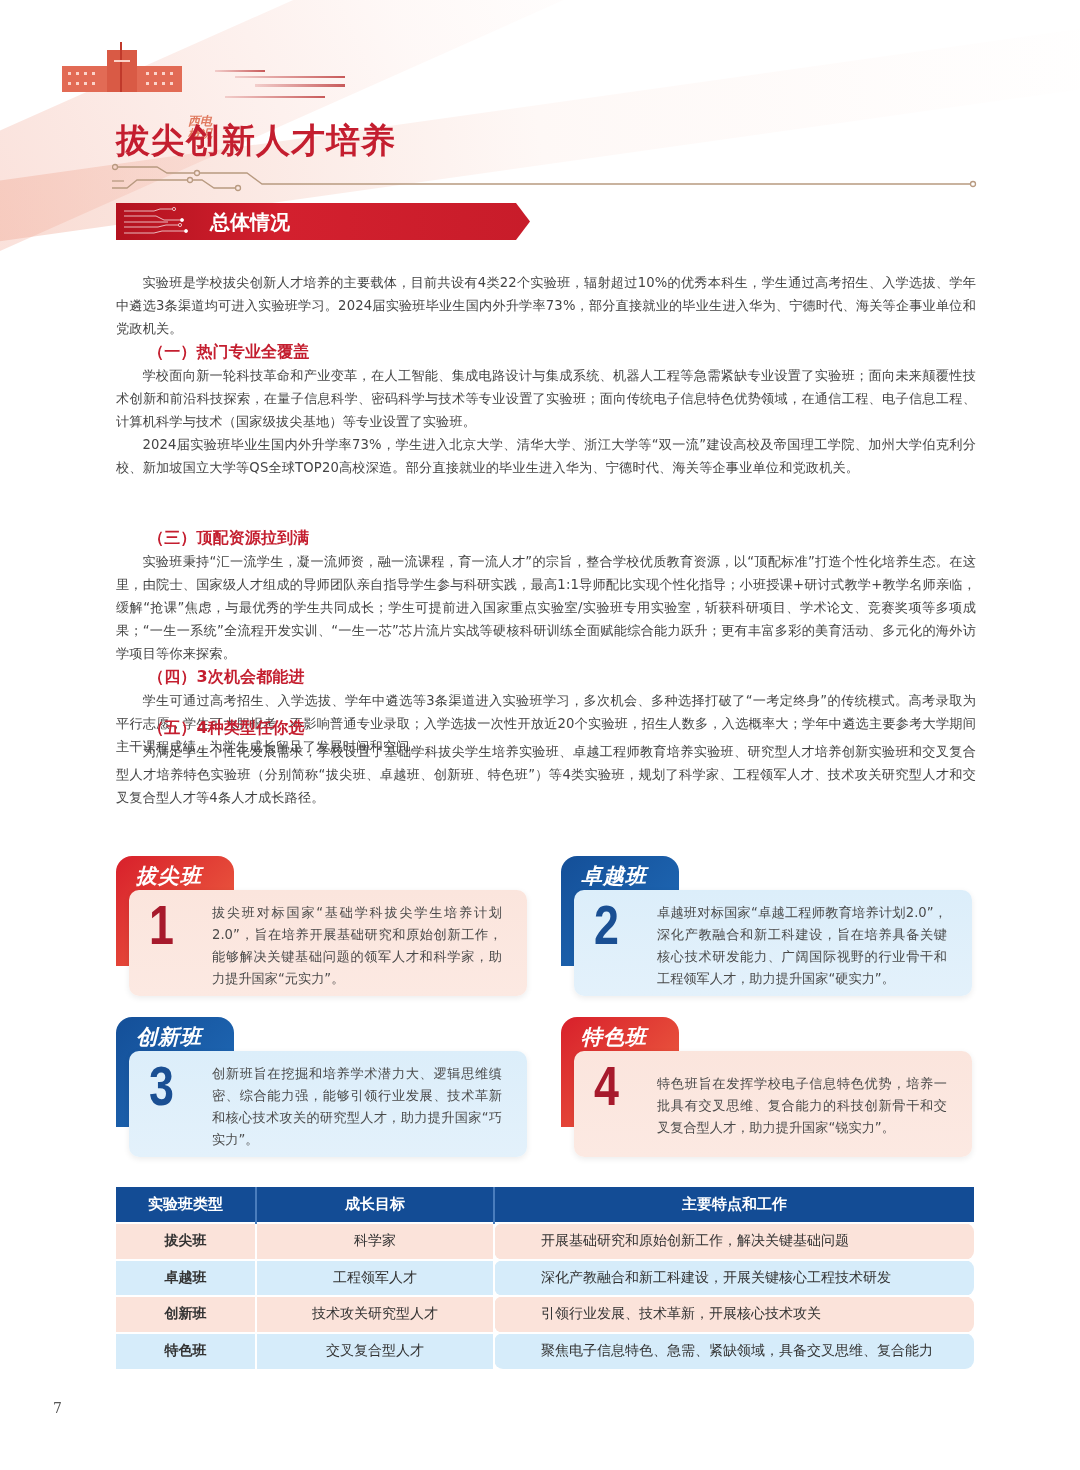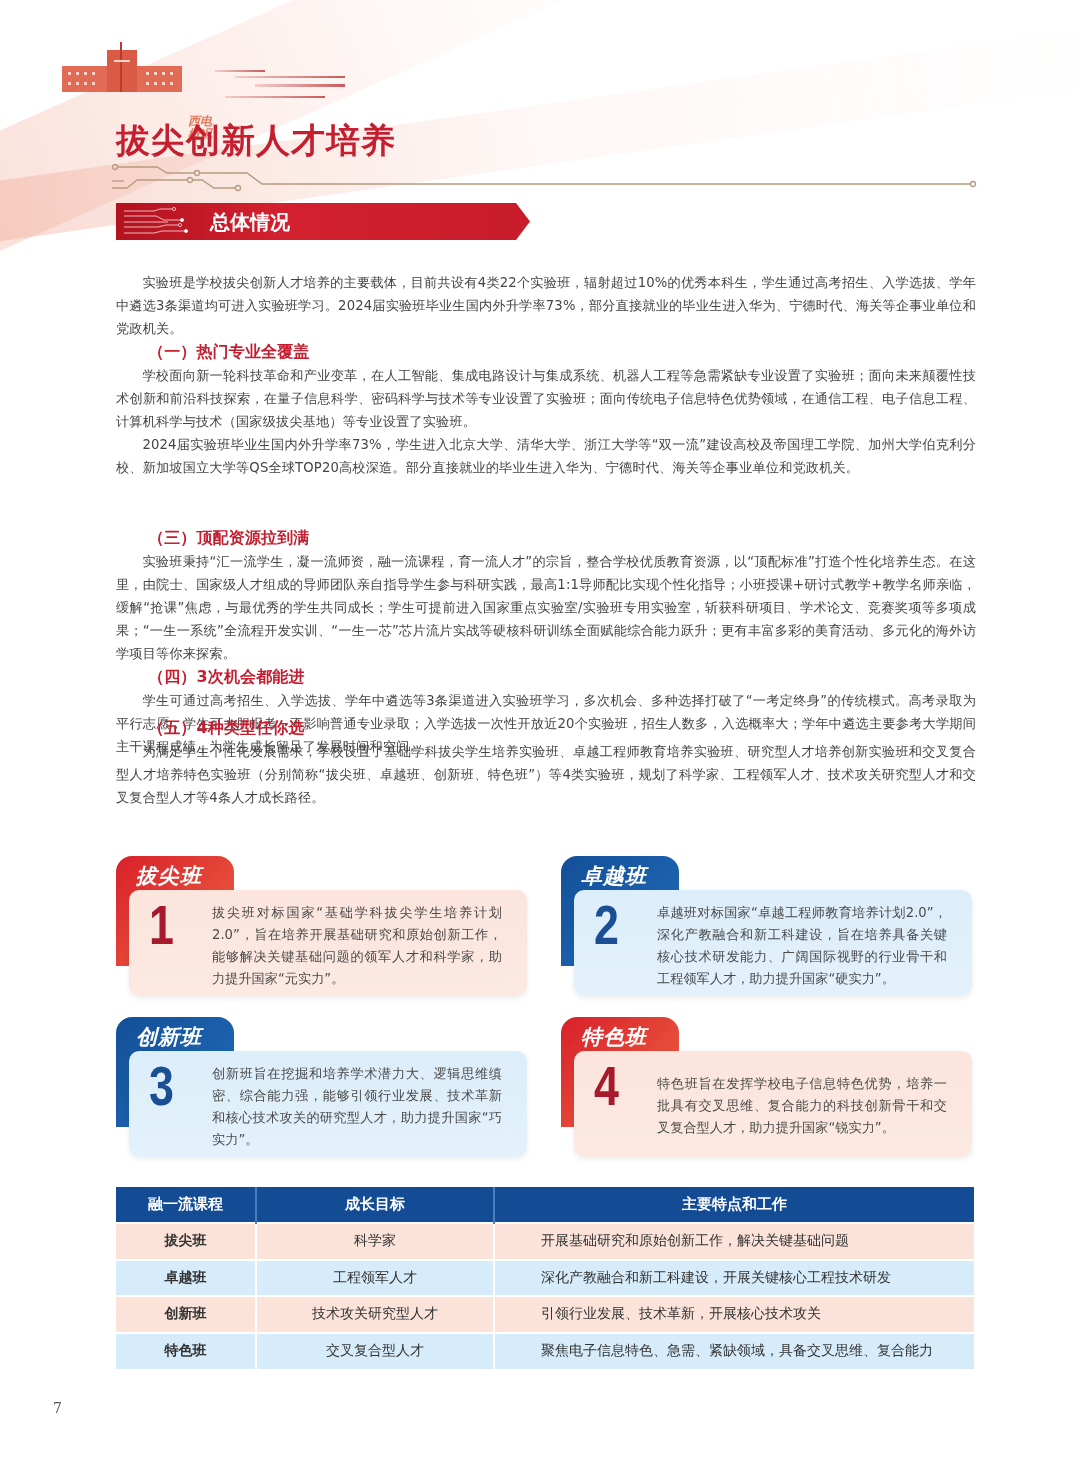--- a/index.html
+++ b/index.html
@@ -45,21 +45,21 @@
   .big-num { position: absolute; left: 20px; top: 0px; font-size: 56px; font-weight: bold; line-height: 70px; font-family: "Liberation Sans", sans-serif; transform: scaleX(0.8); transform-origin: left; }
   .num-red { color: #a71a2c; }
   .num-blue { color: #1a4f93; }
   .panel-text { position: absolute; left: 83px; top: 12px; width: 290px; font-size: 13.2px; line-height: 22px; color: #4a4a4a; text-align: justify; }
 
   
   .tbl { position: absolute; left: 116px; top: 1187px; width: 858px; border-collapse: collapse; font-size: 14px; }
   .tbl th { background: #134c95; color: #fff; height: 36px; font-weight: bold; font-size: 15px; border-right: 2px solid #4a7dbd; }
   .tbl th:last-child { border-right: none; }
   .tbl td { height: 36.5px; border-right: 2px solid #ffffff; border-top: 2px solid #fff; color: #333; }
-  .tbl td:last-child { border-right: none; }
+  .tbl td:last-child { border-right: none; border-radius: 9px; }
   .tbl tr.r-pink td { background: #fbe3da; }
   .tbl tr.r-blue td { background: #d6ecfa; }
   .tbl td.c1 { text-align: center; font-weight: bold; width: 140px; }
   .tbl td.c2 { text-align: center; width: 238px; }
   .tbl td.c3 { padding-left: 46px; }
 
   .page-num { position: absolute; left: 53px; top: 1400px; font-size: 14px; color: #555; font-family: "DejaVu Serif", serif; }
 </style>
 </head>
 <body>
@@ -198,21 +198,21 @@
   </div>
   <div class="panel panel-red">
     <div class="big-num num-red">4</div>
     <div class="panel-text" style="top:22px;">特色班旨在发挥学校电子信息特色优势，培养一批具有交叉思维、复合能力的科技创新骨干和交叉复合型人才，助力提升国家“锐实力”。</div>
   </div>
 </div>
 
 <table class="tbl">
   <thead>
     <tr>
-      <th>融一流课程</th>
+      <th>实验班类型</th>
       <th>成长目标</th>
       <th>主要特点和工作</th>
     </tr>
   </thead>
   <tbody>
     <tr class="r-pink">
       <td class="c1">拔尖班</td>
       <td class="c2">科学家</td>
       <td class="c3">开展基础研究和原始创新工作，解决关键基础问题</td>
     </tr>

